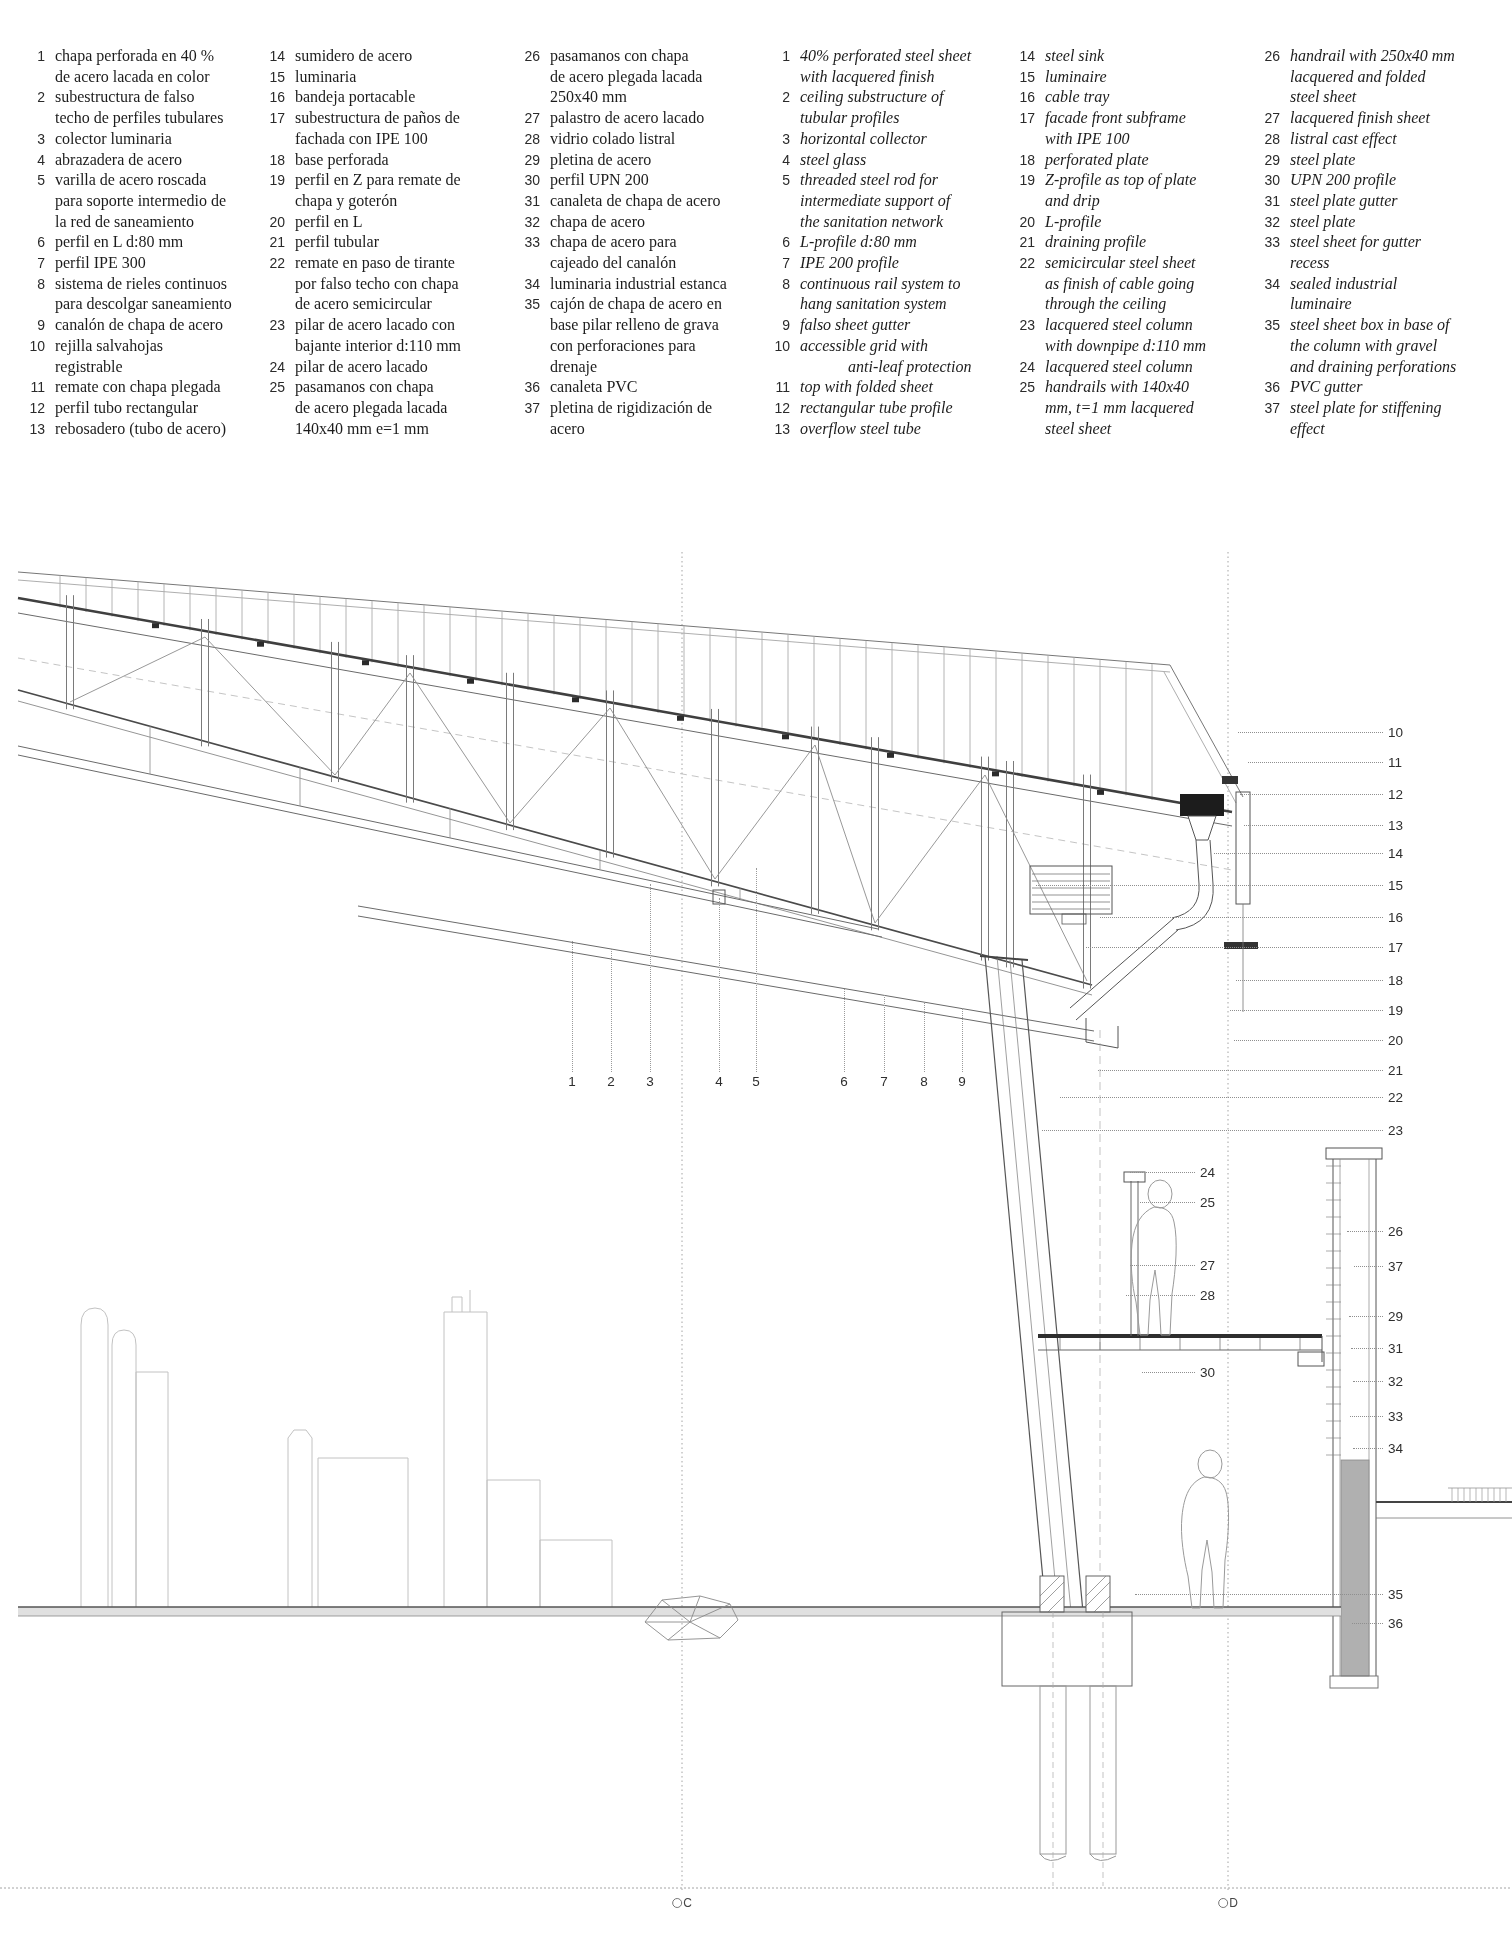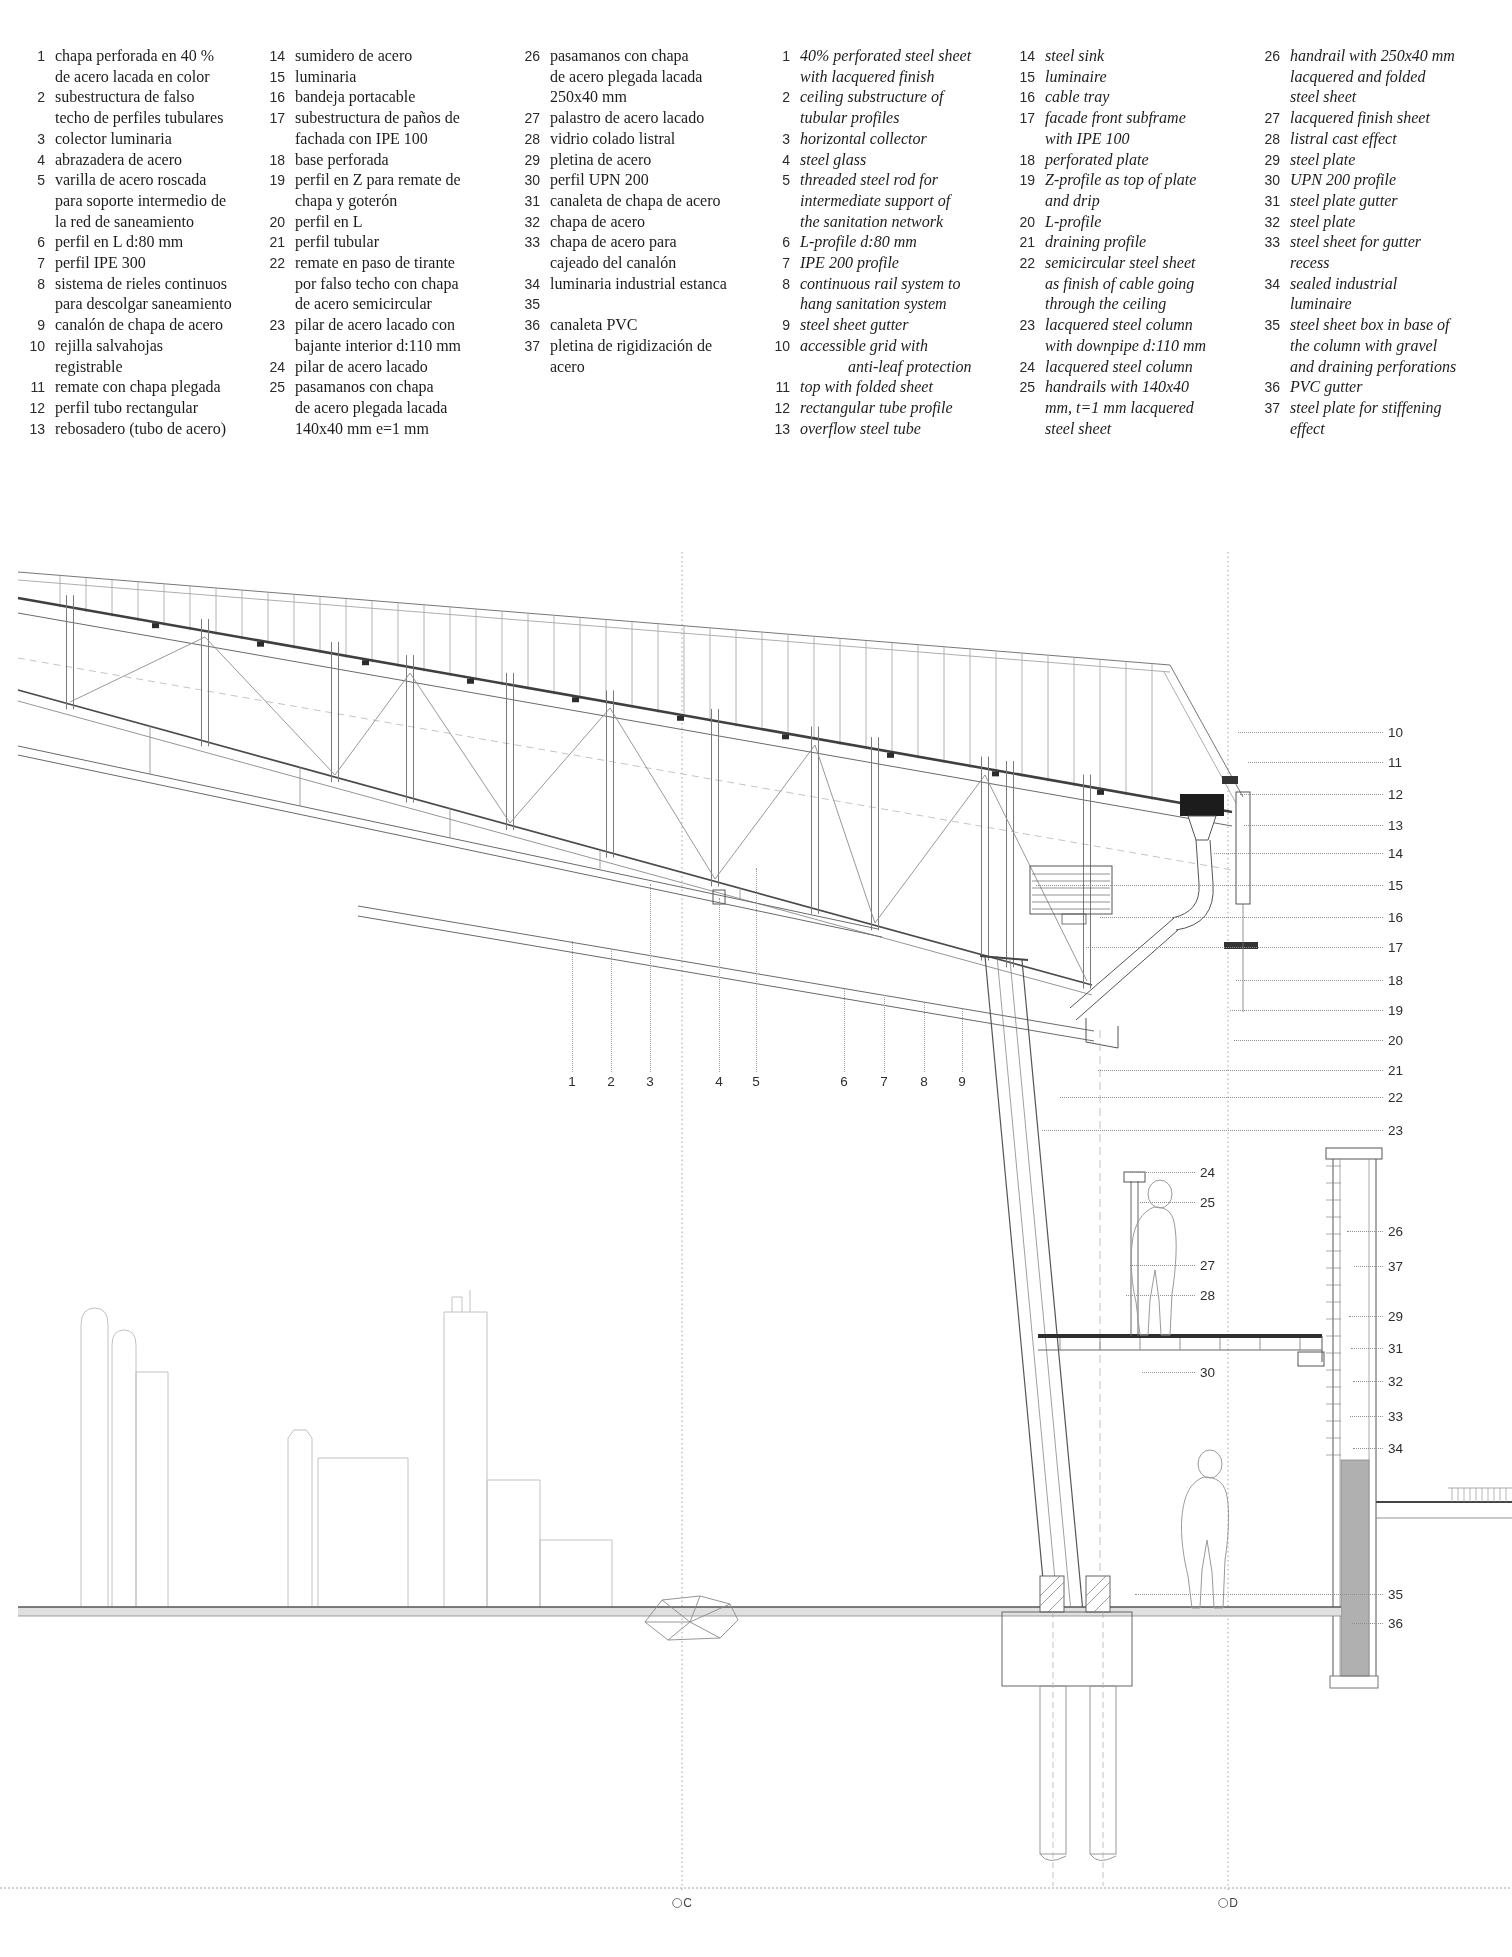--- a/index.html
+++ b/index.html
@@ -183,20 +183,24 @@
           <span class="n">33</span>
           <span class="t">chapa de acero para
 cajeado del canalón</span>
         </div>
         <div class="li">
           <span class="n">34</span>
           <span class="t">luminaria industrial estanca</span>
         </div>
         <div class="li">
           <span class="n">35</span>
+          <span class="t">cajón de chapa de acero en
+base pilar relleno de grava
+con perforaciones para
+drenaje</span>
         </div>
         <div class="li">
           <span class="n">36</span>
           <span class="t">canaleta PVC</span>
         </div>
         <div class="li">
           <span class="n">37</span>
           <span class="t">pletina de rigidización de
 acero</span>
         </div>
@@ -234,21 +238,21 @@
           <span class="n">7</span>
           <span class="t">IPE 200 profile</span>
         </div>
         <div class="li">
           <span class="n">8</span>
           <span class="t">continuous rail system to
 hang sanitation system</span>
         </div>
         <div class="li">
           <span class="n">9</span>
-          <span class="t">steel sheet gutter</span>
+          <span class="t">falso sheet gutter</span>
         </div>
         <div class="li">
           <span class="n">10</span>
           <span class="t">accessible grid with
             anti-leaf protection</span>
         </div>
         <div class="li">
           <span class="n">11</span>
           <span class="t">top with folded sheet</span>
         </div>

